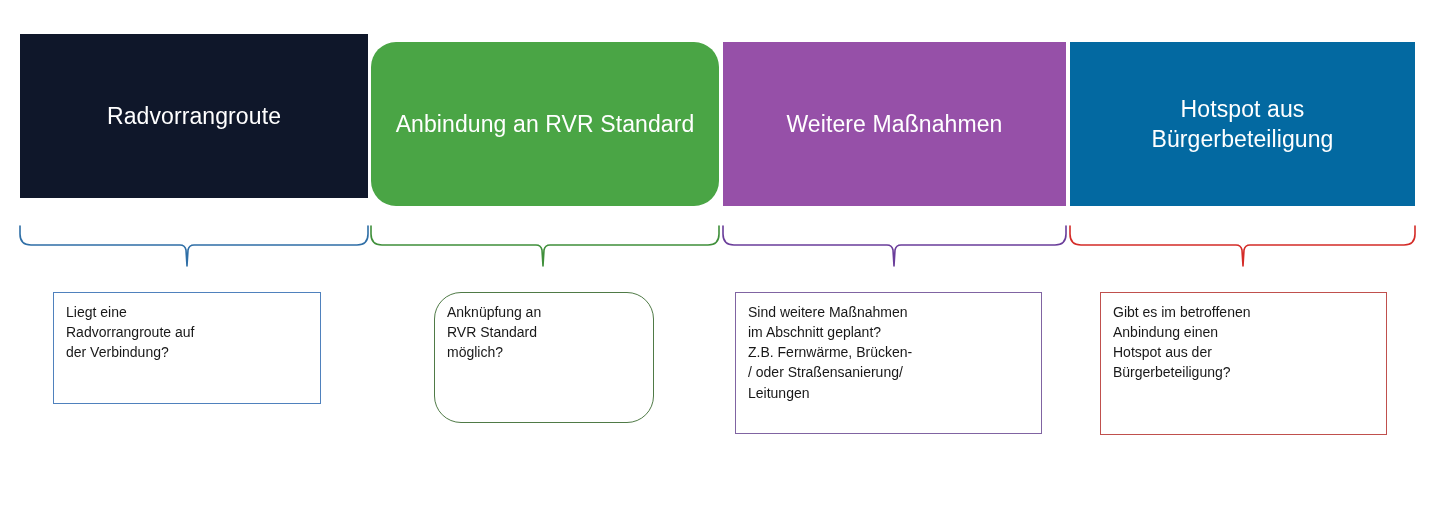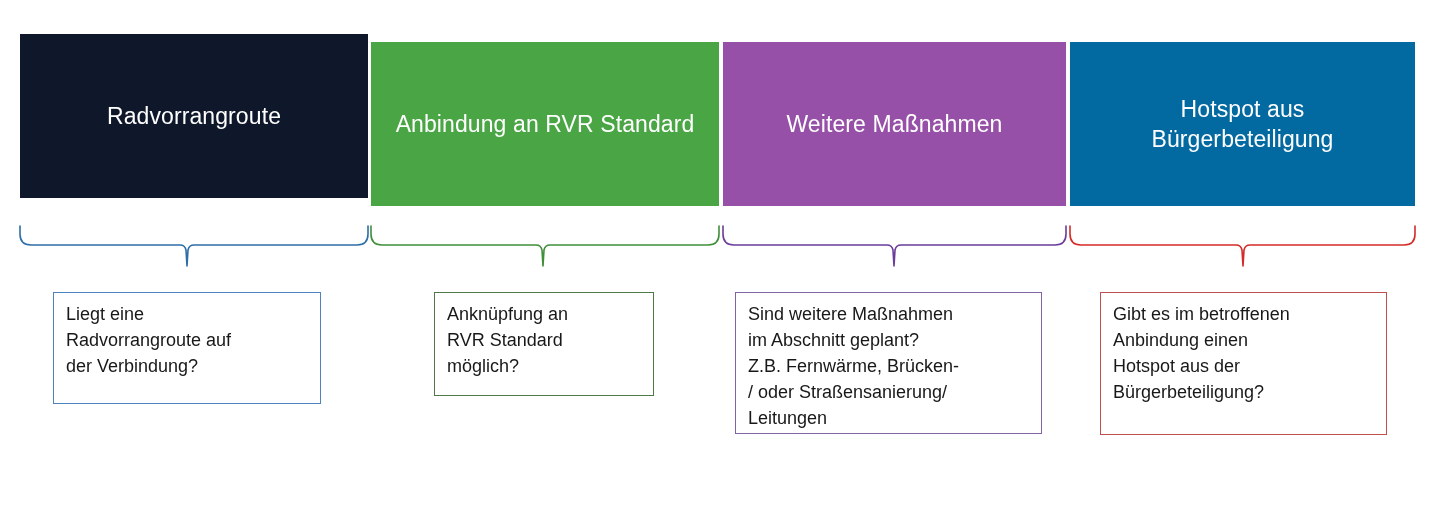--- a/index.html
+++ b/index.html
@@ -34,56 +34,56 @@
     letter-spacing: 0.1px;
     padding: 4px 10px;
     white-space: pre-line;
   }
   .q-box {
     position: absolute;
     box-sizing: border-box;
     background: #ffffff;
     border: 1.4px solid #4f81bd;
     color: #181818;
-    font-size: 18px;
+    font-size: 14px;
     line-height: 1.44;
     padding: 9px 11px 18px 12px;
     white-space: pre-line;
     text-align: left;
   }
   .brace-layer {
     position: absolute;
     left: 0; top: 0;
     width: 1440px;
     height: 508px;
     pointer-events: none;
   }
 </style>
 </head>
 <body>
 
 <div id="canvas">
 
   <div class="header-box" style="left: 20px; top: 34px; width: 348px; height: 164px; background: #0f172a;">Radvorrangroute</div>
-  <div class="header-box" style="left: 371px; top: 42px; width: 348px; height: 164px; background: rgb(74, 165, 69);">Anbindung an RVR Standard</div>
+  <div class="header-box" style="left: 371px; top: 42px; width: 348px; height: 164px; background: rgb(74, 165, 69); border-radius: 25px;">Anbindung an RVR Standard</div>
   <div class="header-box" style="left: 723px; top: 42px; width: 343px; height: 164px; background: rgb(150, 80, 168); text-align: center;">Weitere Maßnahmen</div>
   <div class="header-box" style="left: 1070px; top: 42px; width: 345px; height: 164px; background: #0369a1;">Hotspot aus
 Bürgerbeteiligung</div>
 
   <svg class="brace-layer" id="brace-layer" viewBox="0 0 1440 508">
       <path d="M 20 226 v 8 q 0 11 11 11 H 180 q 5 0 6 5 L 187 266 l 1 -16 q 1 -5 6 -5 H 357 q 11 0 11 -11 V 226" fill="none" stroke="#2e6ea6" stroke-width="1.6" stroke-linecap="round" stroke-linejoin="round"></path>
       <path d="M 371 226 v 8 q 0 11 11 11 H 536 q 5 0 6 5 L 543 266 l 1 -16 q 1 -5 6 -5 H 708 q 11 0 11 -11 V 226" fill="none" stroke="#3f8f3a" stroke-width="1.6" stroke-linecap="round" stroke-linejoin="round"></path>
       <path d="M 723 226 v 8 q 0 11 11 11 H 887 q 5 0 6 5 L 894 266 l 1 -16 q 1 -5 6 -5 H 1055 q 11 0 11 -11 V 226" fill="none" stroke="#6a3d9a" stroke-width="1.6" stroke-linecap="round" stroke-linejoin="round"></path>
       <path d="M 1070 226 v 8 q 0 11 11 11 H 1236 q 5 0 6 5 L 1243 266 l 1 -16 q 1 -5 6 -5 H 1404 q 11 0 11 -11 V 226" fill="none" stroke="#d42b27" stroke-width="1.6" stroke-linecap="round" stroke-linejoin="round"></path>
     </svg>
 
   <div class="q-box" style="left: 53px; top: 292px; width: 268px; height: 112px; border-color: rgb(79, 129, 189);">Liegt eine
 Radvorrangroute auf
 der Verbindung?</div>
-  <div class="q-box" style="left: 434px; top: 292px; width: 220px; height: 104px; border-color: rgb(79, 122, 70);">Anknüpfung an
+  <div class="q-box" style="left: 434px; top: 292px; width: 220px; height: 131px; border-color: rgb(79, 122, 70); border-radius: 27px;">Anknüpfung an
 RVR Standard
 möglich?</div>
   <div class="q-box" style="left: 735px; top: 292px; width: 307px; height: 142px; border-color: rgb(128, 100, 162);">Sind weitere Maßnahmen
 im Abschnitt geplant?
 Z.B. Fernwärme, Brücken-
 / oder Straßensanierung/
 Leitungen</div>
   <div class="q-box" style="left: 1100px; top: 292px; width: 287px; height: 143px; border-color: rgb(192, 80, 77);">Gibt es im betroffenen
 Anbindung einen
 Hotspot aus der

